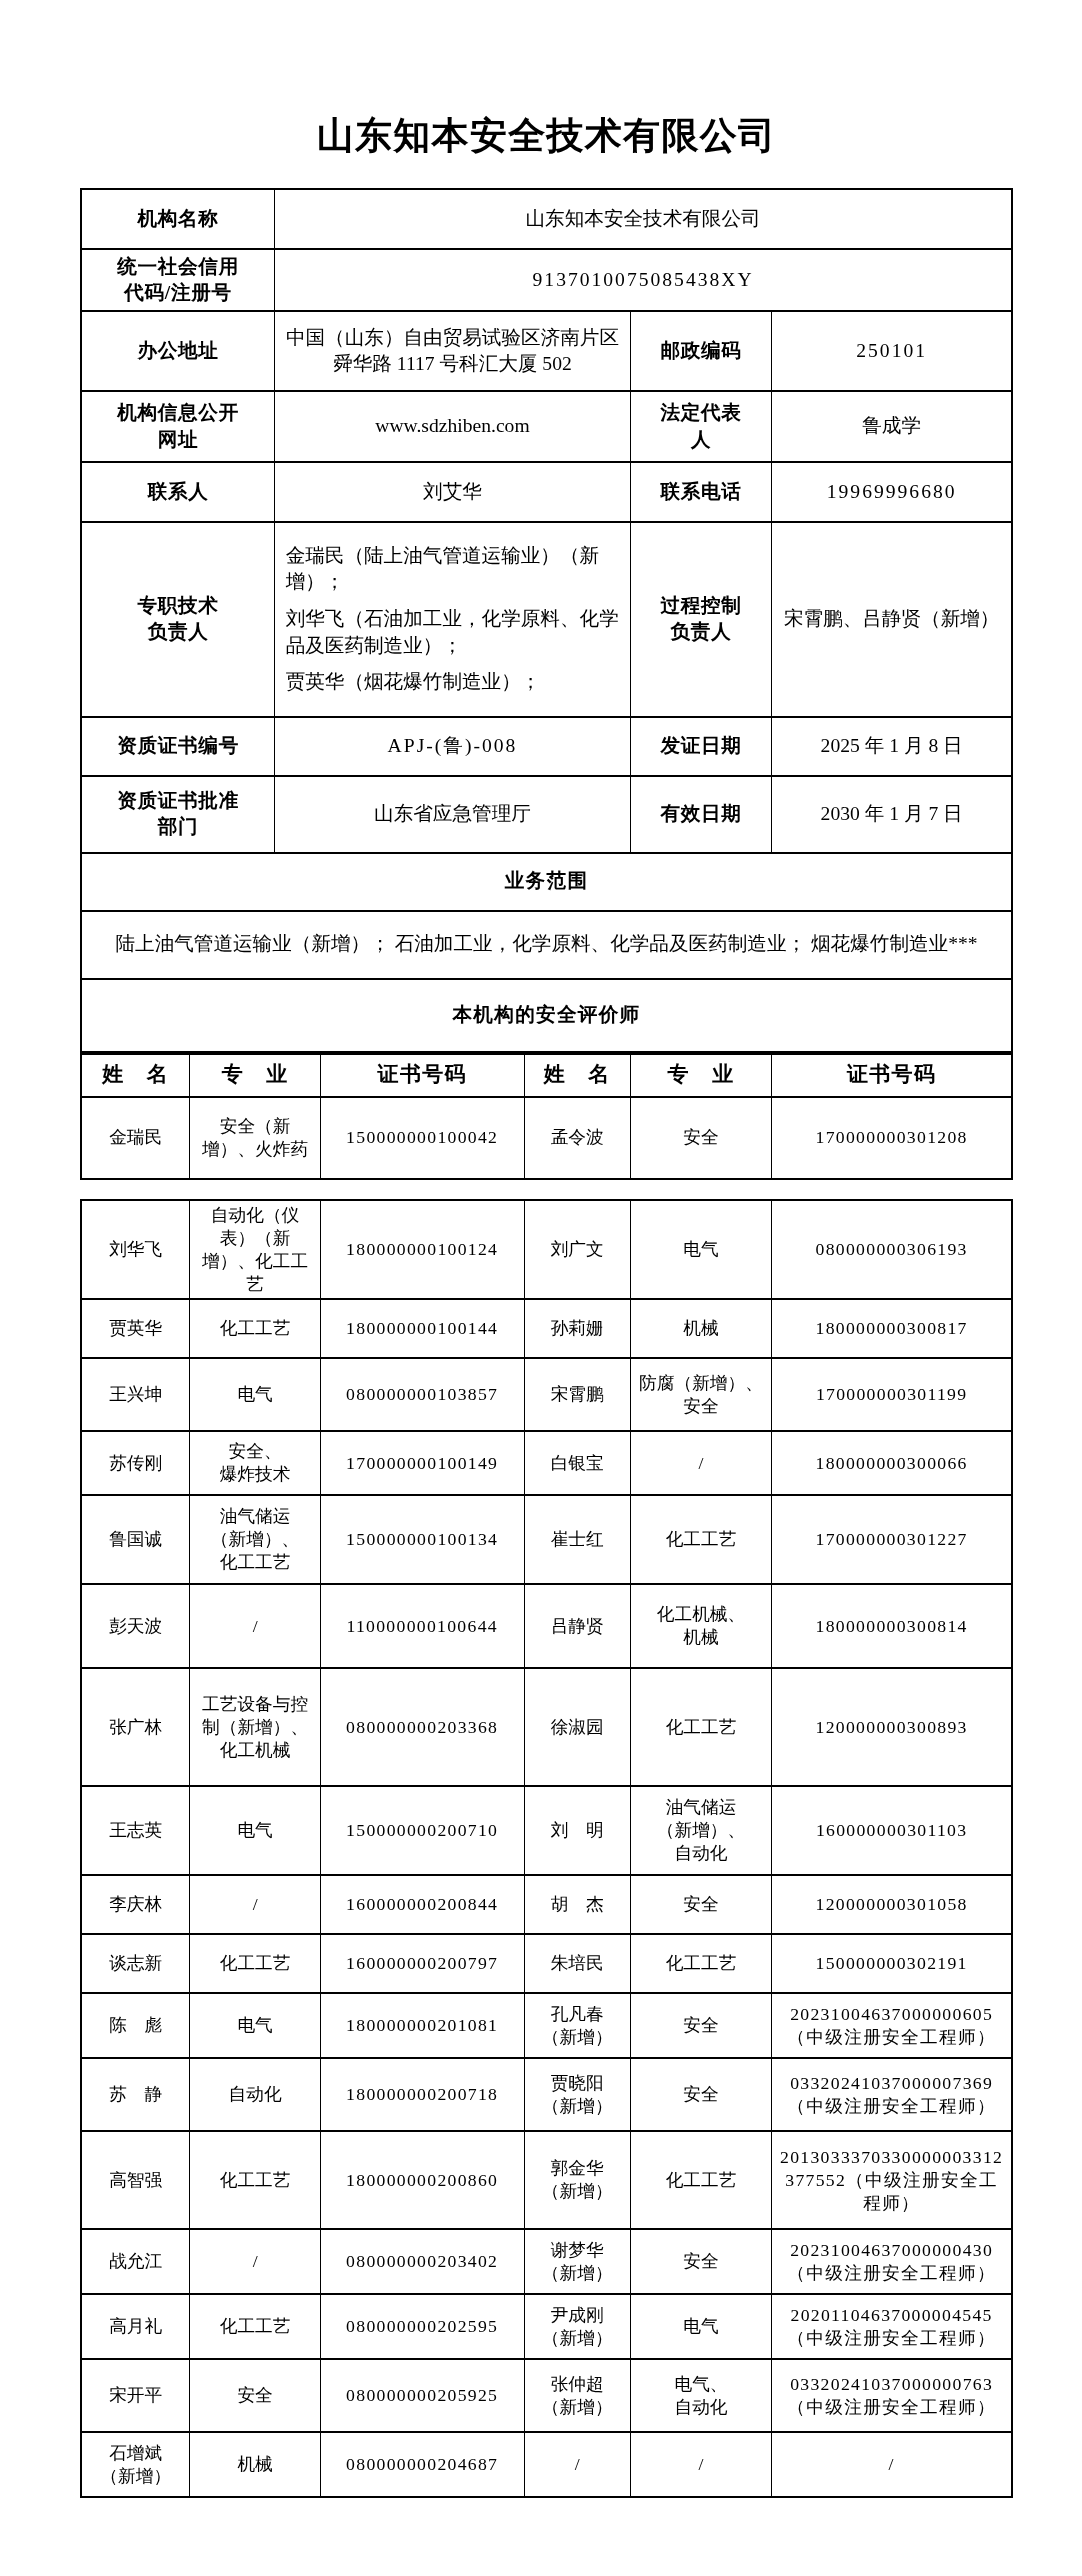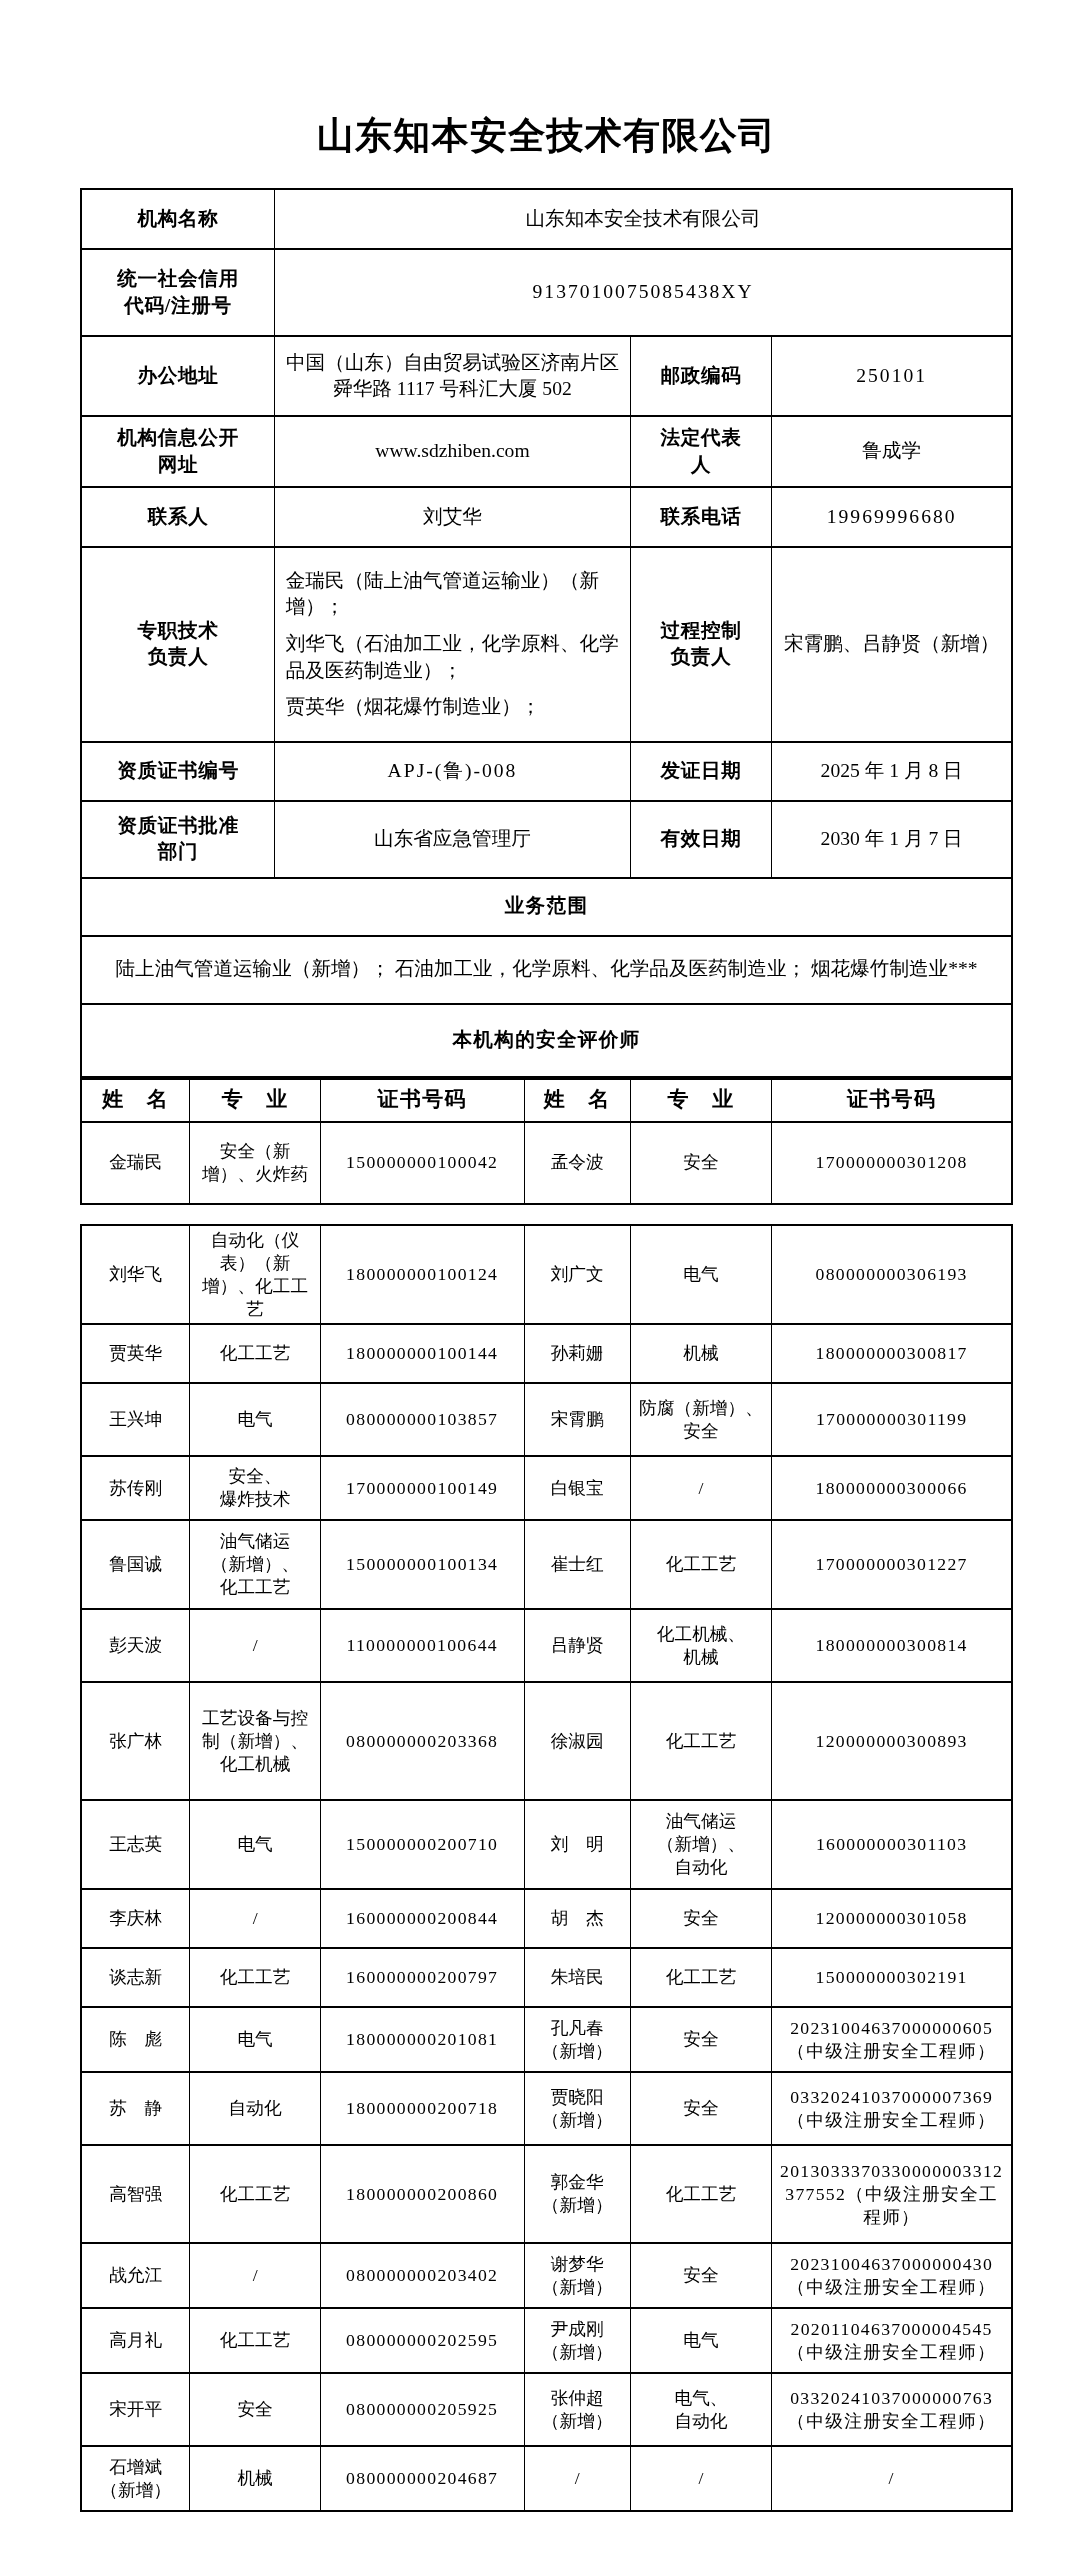--- a/index.html
+++ b/index.html
@@ -38,21 +38,21 @@
         <col style="width:15.2%">
         <col style="width:25.8%">
       </colgroup>
 
     <tbody>
         <tr style="height:60px;">
       <td class="label">机构名称</td>
       <td colspan="3">山东知本安全技术有限公司</td>
     </tr>
 
-    <tr style="height:87px;">
+    <tr style="height:62px;">
       <td class="label">统一社会信用
 代码/注册号</td>
       <td colspan="3" class="num">9137010075085438XY</td>
     </tr>
 
     <tr style="height:80px;">
       <td class="label">办公地址</td>
       <td>中国（山东）自由贸易试验区济南片区舜华路 1117 号科汇大厦 502</td>
       <td class="label">邮政编码</td>
       <td class="num">250101</td>
@@ -199,21 +199,21 @@
       <td class="pre">鲁国诚</td>
       <td class="pre">油气储运
 （新增）、
 化工工艺</td>
       <td class="num certcell">150000000100134</td>
       <td class="pre">崔士红</td>
       <td class="pre">化工工艺</td>
       <td class="num certcell">170000000301227</td>
     </tr>
 
-    <tr style="height:73px;">
+    <tr style="height:84px;">
       <td class="pre">彭天波</td>
       <td class="pre">/</td>
       <td class="num certcell">110000000100644</td>
       <td class="pre">吕静贤</td>
       <td class="pre">化工机械、
 机械</td>
       <td class="num certcell">180000000300814</td>
     </tr>
 
     <tr style="height:118px;">

